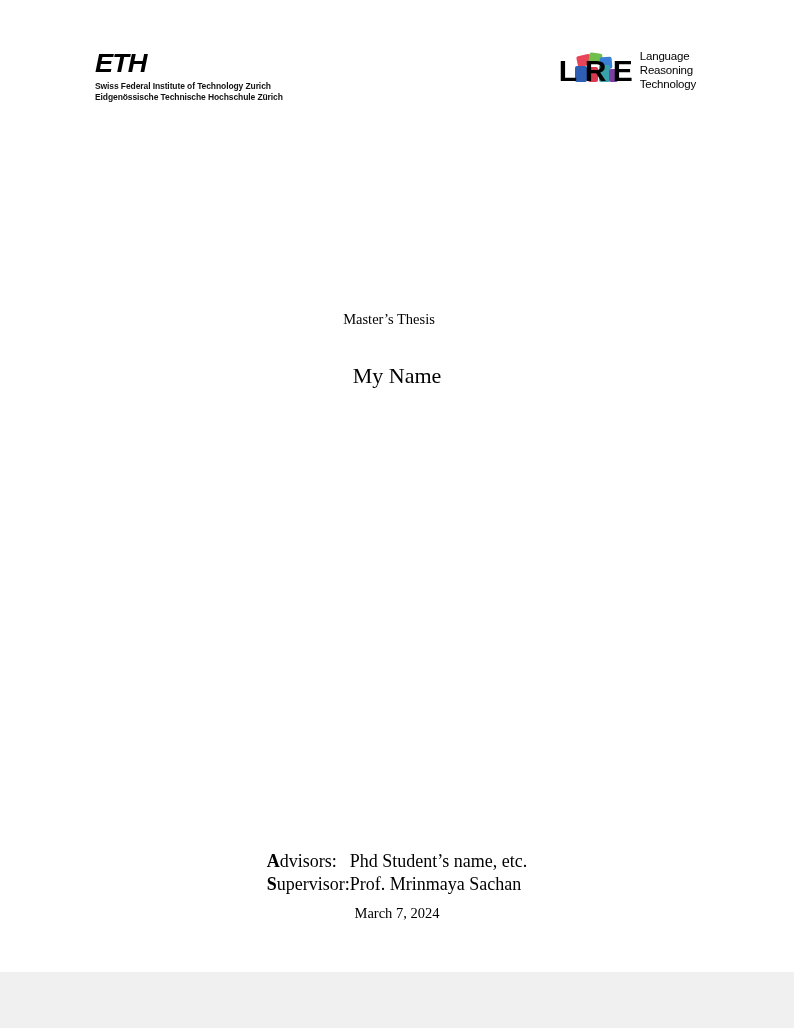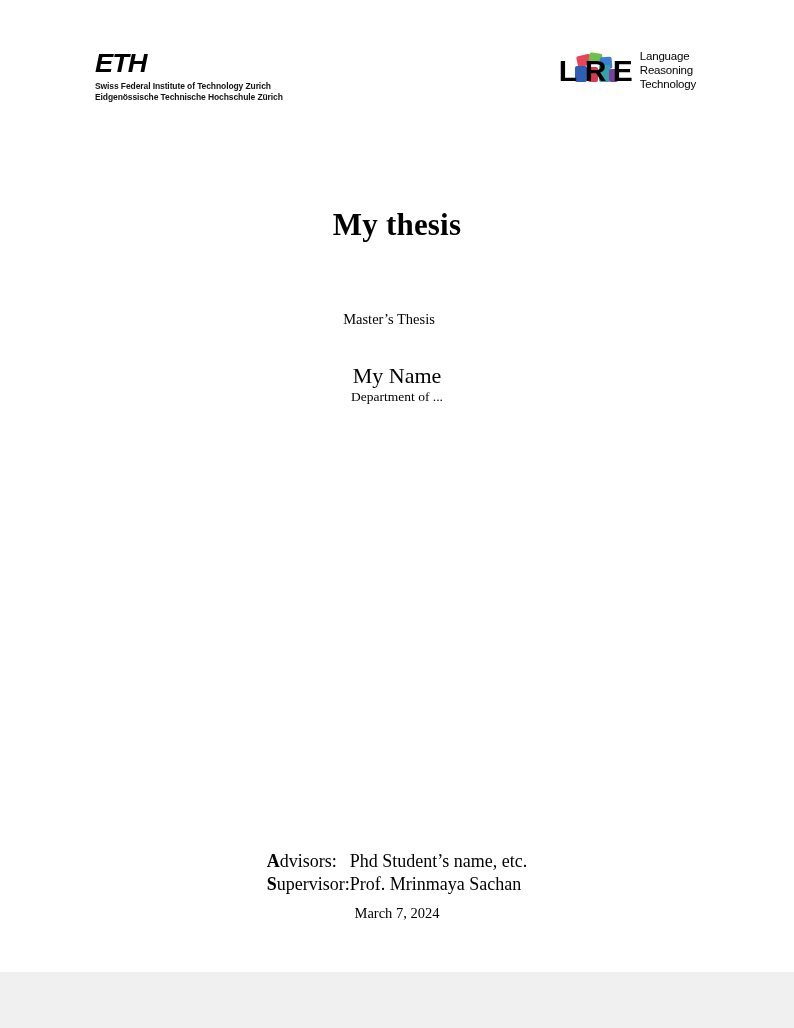--- a/index.html
+++ b/index.html
@@ -188,24 +188,22 @@
       <div class="glyph g-r">R</div>
       <div class="glyph g-e">E</div>
     </div>
     <div class="lre-words">
       <div>Language</div>
       <div>Reasoning</div>
       <div>Technology</div>
     </div>
   </div>
 
-  <div class="title">My thesis</div>
   <div class="thesis-type">Master’s Thesis</div>
   <div class="author">My Name</div>
-  <div class="department">Department of ...</div>
 
   <div class="advisors">
     <table>
       <tbody>
           <tr>
         <td class="label"><span>A</span><span class="rest">dvisors:</span></td>
         <td class="value">Phd Student’s name, etc.</td>
       </tr>
       <tr>
         <td class="label"><span>S</span><span class="rest">upervisor:</span></td>

